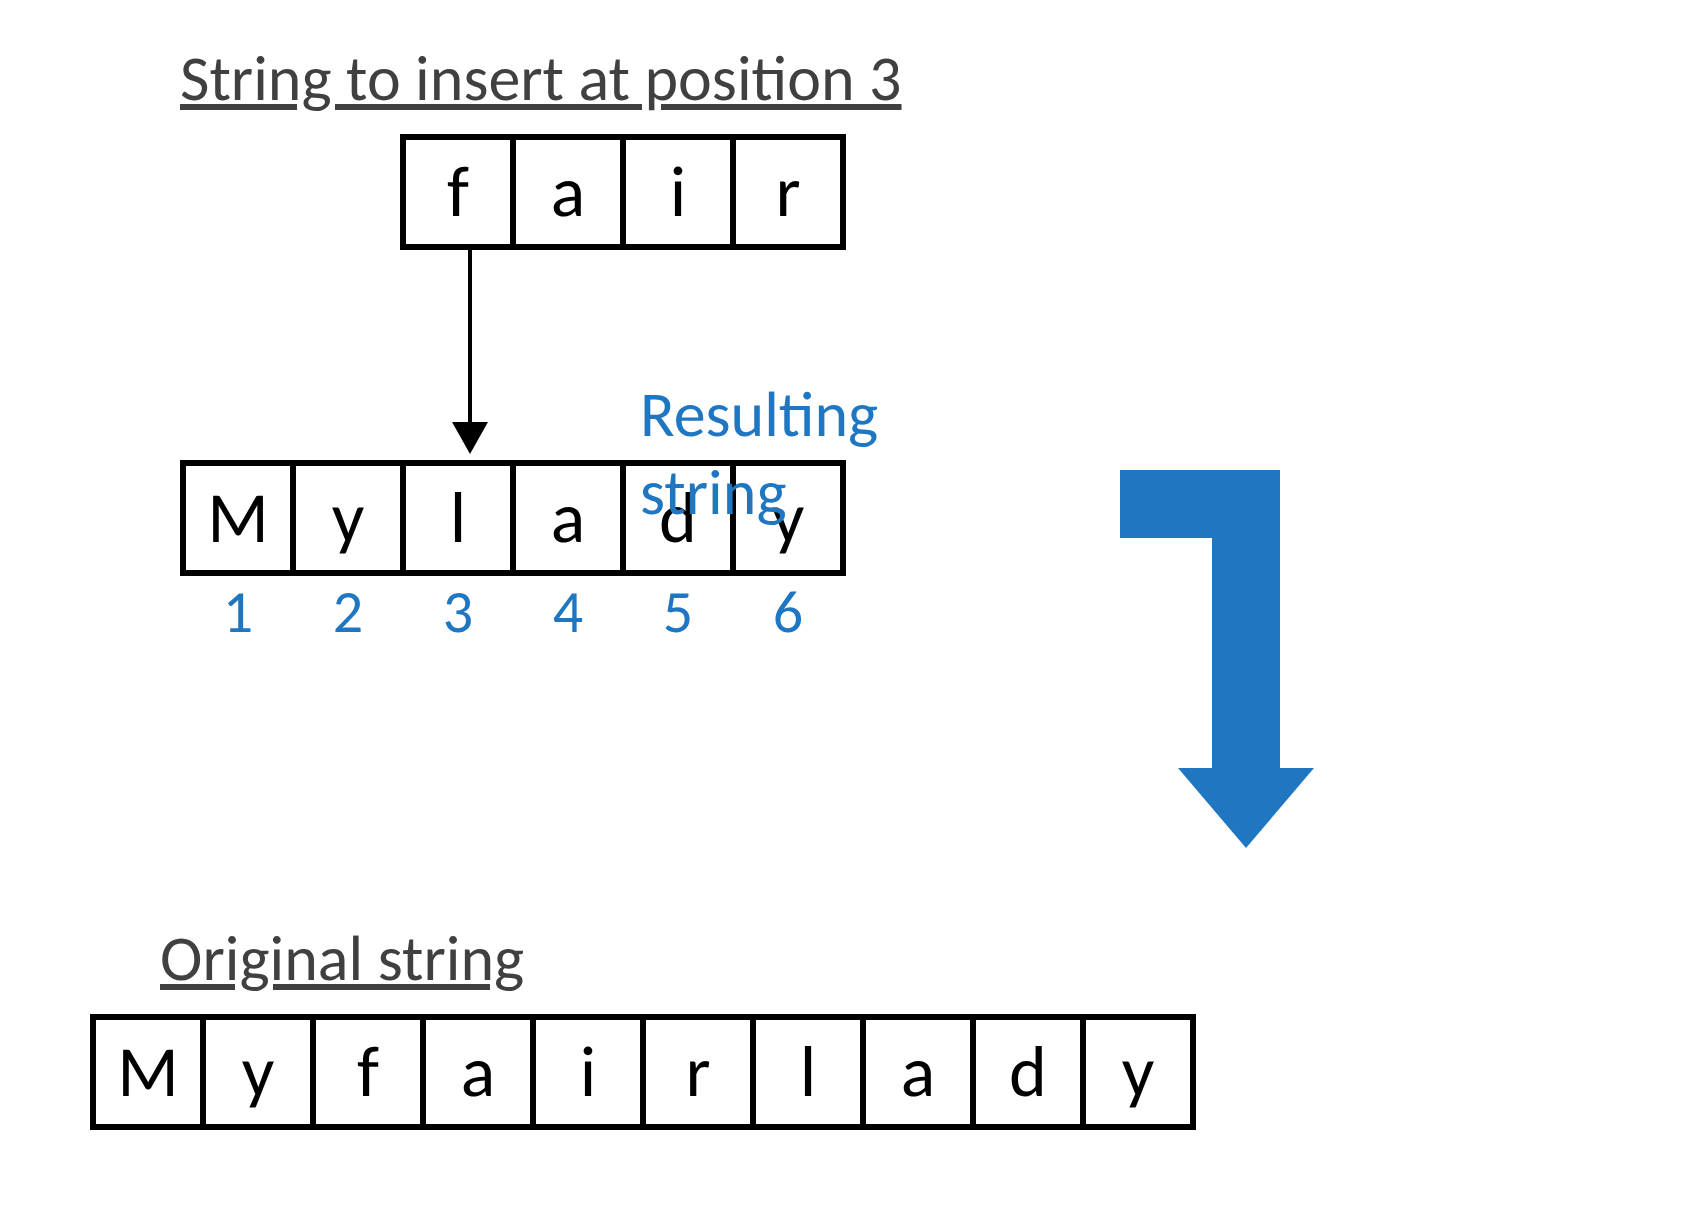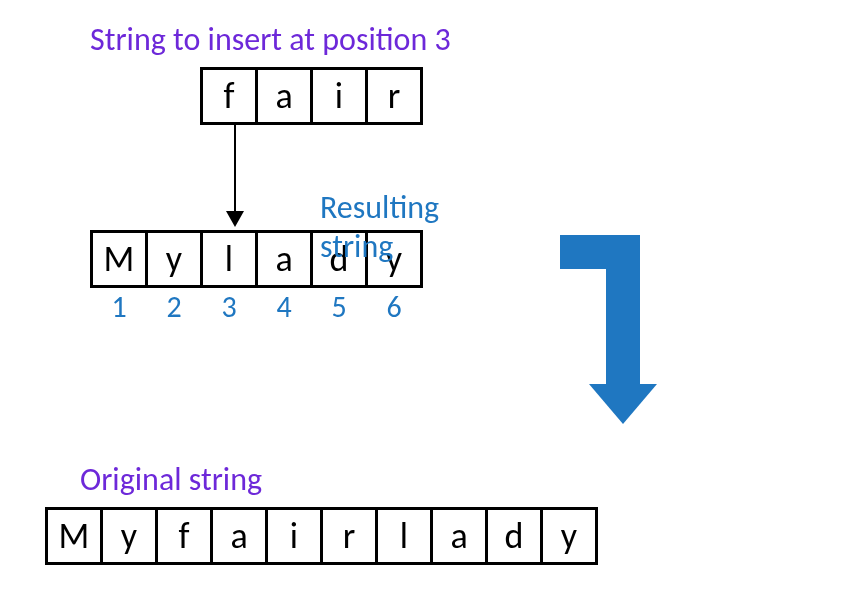--- a/index.html
+++ b/index.html
@@ -6,24 +6,25 @@
     font-family: "Calibri", "Segoe UI", Arial, sans-serif;
     margin: 0;
     padding: 20px 30px;
     width: 853px;
     height: 614px;
     box-sizing: border-box;
     position: relative;
     background: #fff;
   }
   .heading {
-    color: #6d28d9;
+    color: #404040;
     font-size: 32px;
     font-weight: 400;
     margin: 0;
+    text-decoration: underline;
   }
   .row {
     display: flex;
   }
   .cell {
     width: 58px;
     height: 58px;
     border: 3px solid #000;
     margin-left: -3px;
     display: flex;

